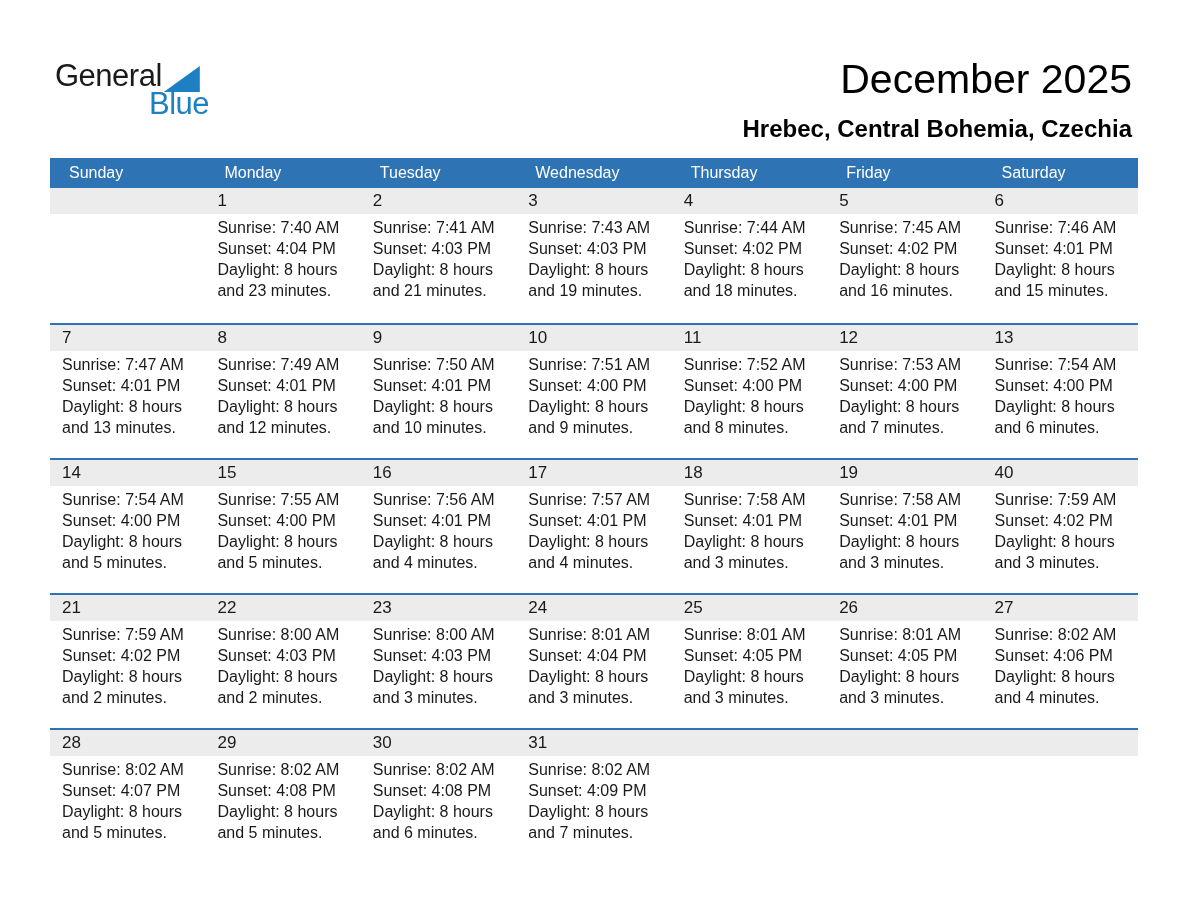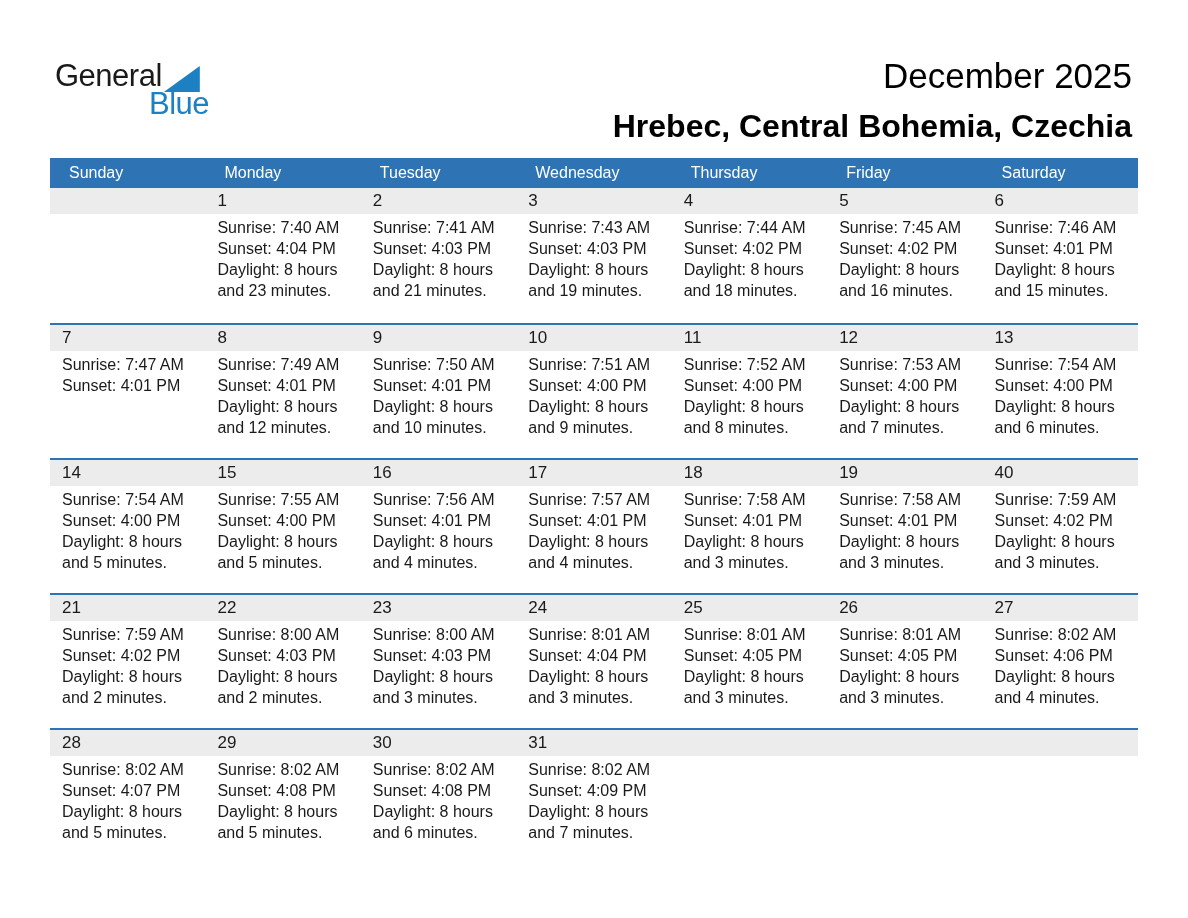--- a/index.html
+++ b/index.html
@@ -23,22 +23,22 @@
     clip-path: polygon(0 100%, 100% 0, 100% 100%);
   }
   .logo-blue-word {
     font-size: 31px; font-weight: 500; letter-spacing: -0.5px;
     color: var(--logo-blue, #1d80c3);
     margin-left: 94px; margin-top: -8px;
   }
 
   
   .title-block { position: absolute; right: 56px; top: 56px; text-align: right; }
-  .page-title { font-size: 35px; font-weight: 400; color: #000000; }
-  .page-subtitle { font-size: 32px; font-weight: 700; color: #000000; margin-top: 12px; }
+  .page-title { font-size: 41px; font-weight: 400; color: #000000; }
+  .page-subtitle { font-size: 24px; font-weight: 700; color: #000000; margin-top: 12px; }
 
   
   .calendar { position: absolute; left: 50px; top: 158px; width: 1088px; }
   .weekday-header {
     display: grid; grid-template-columns: repeat(7, 1fr);
     background: var(--header-bg, #2e74b5);
     height: 30px; align-items: center;
   }
   .weekday-header .weekday {
     color: var(--header-text, #ffffff);
@@ -141,20 +141,21 @@
             <div>Daylight: 8 hours and 15 minutes.</div>
           </div>
         </div>
       </div>
       <div class="week-row">
         <div class="day-cell">
           <div class="day-number">7</div>
           <div class="day-details">
             <div>Sunrise: 7:47 AM</div>
             <div>Sunset: 4:01 PM</div>
+            <div>Daylight: 8 hours and 13 minutes.</div>
           </div>
         </div>
         <div class="day-cell">
           <div class="day-number">8</div>
           <div class="day-details">
             <div>Sunrise: 7:49 AM</div>
             <div>Sunset: 4:01 PM</div>
             <div>Daylight: 8 hours and 12 minutes.</div>
           </div>
         </div>

